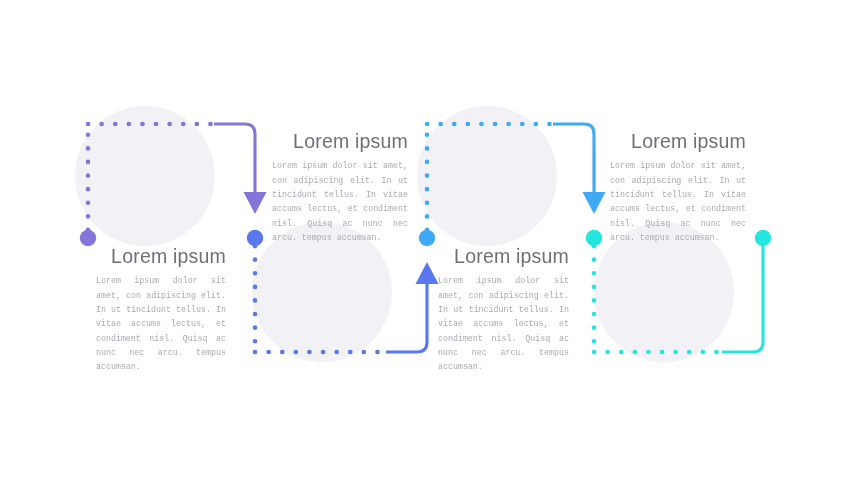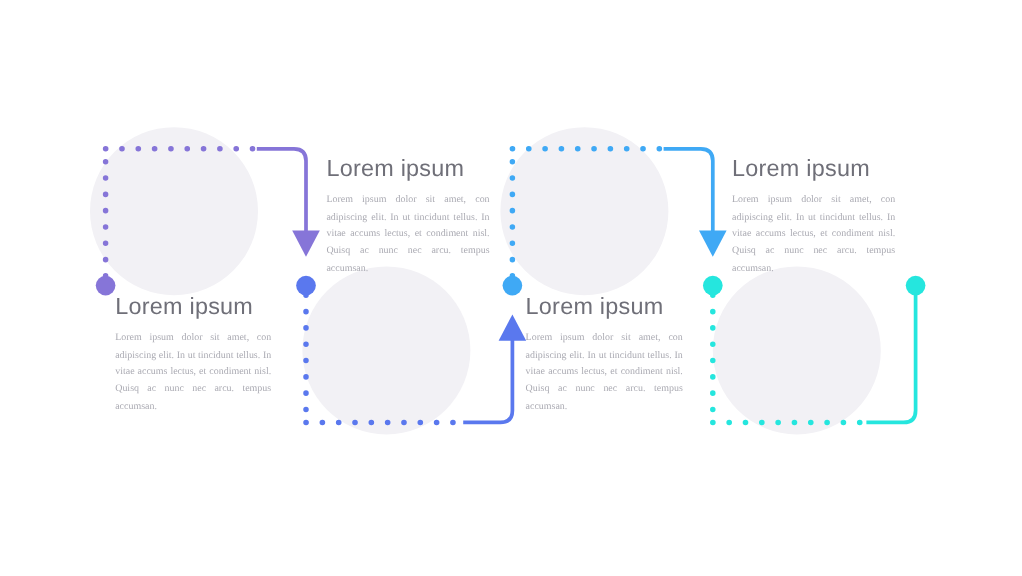--- a/index.html
+++ b/index.html
@@ -33,30 +33,30 @@
     font-family: "Liberation Sans", sans-serif;
     font-size: 19.5px;
     font-weight: 400;
     color: #6f6f78;
     letter-spacing: 0.2px;
     margin: 0 0 7px 0;
     line-height: 1.1;
     white-space: nowrap;
   }
   .step-body {
-    font-family: Liberation Serif, serif;
+    font-family: Liberation Mono, monospace;
     font-size: 8.3px;
     line-height: 1.72;
     color: #aaaab2;
     margin: 0;
     text-align: justify;
     text-justify: inter-word;
   }
   
-  .align-right .step-title { }
+  .align-right .step-title { text-align: right; }
   .align-right .step-body  { text-align: justify; }
 
   .blk-1 { left: 96px;  top: 246px; width: 130px; }
   .blk-2 { left: 272px; top: 131px; width: 136px; }
   .blk-3 { left: 438px; top: 246px; width: 131px; }
   .blk-4 { left: 610px; top: 131px; width: 136px; }
 </style>
 </head>
 <body>
 

